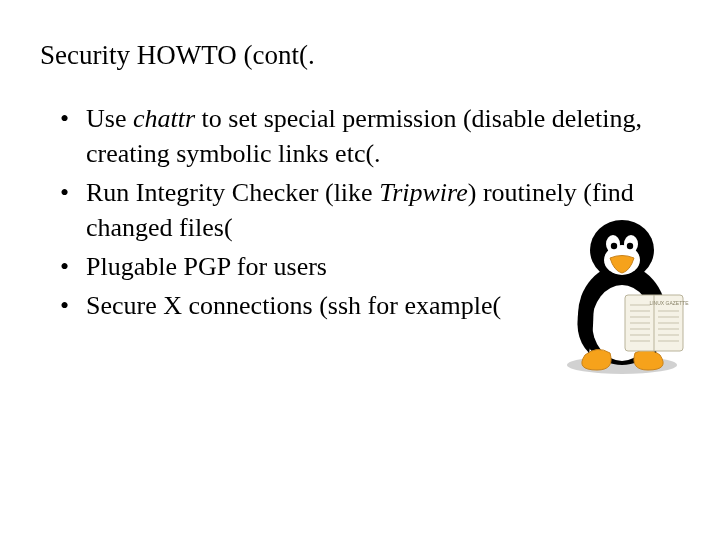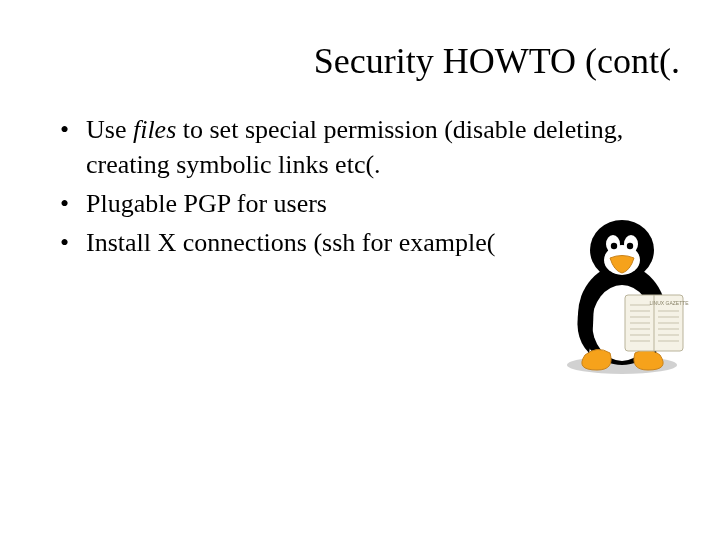--- a/index.html
+++ b/index.html
@@ -13,22 +13,22 @@
     overflow: hidden;
   }
   .slide {
     position: relative;
     width: 720px;
     height: 540px;
     box-sizing: border-box;
     padding: 30px 40px 40px 40px;
   }
   .title {
-    text-align: right;
-    font-size: 36px;
+    text-align: left;
+    font-size: 27px;
     margin: 10px 0 30px 0;
     font-weight: normal;
   }
   ul.bullets {
     list-style: none;
     padding: 0;
     margin: 0 0 0 20px;
     font-size: 26px;
     line-height: 1.35;
   }
@@ -56,27 +56,30 @@
 </style>
 </head>
 <body>
 
 <div class="slide">
 
   <h1 class="title">Security HOWTO (cont(.</h1>
 
   <ul class="bullets">
     <li>
-      <span>Use </span><span class="italic">files</span><span> to set special permission (disable deleting, creating symbolic links etc(.</span>
+      <span>Use </span><span class="italic">chattr</span><span> to set special permission (disable deleting, creating symbolic links etc(.</span>
+    </li>
+    <li>
+      <span>Run Integrity Checker (like </span><span class="italic">Tripwire</span><span>) routinely (find changed files(</span>
     </li>
     <li>
       <span>Plugable PGP for users</span>
     </li>
     <li>
-      <span>Install X connections (ssh for example(</span>
+      <span>Secure X connections (ssh for example(</span>
     </li>
   </ul>
 
   <div class="tux">
     <svg viewBox="0 0 135 170" width="135" height="170">
 
       <ellipse cx="67" cy="160" rx="55" ry="9" fill="rgba(0,0,0,0.18)"></ellipse>
 
       <ellipse cx="67" cy="110" rx="44" ry="50" fill="#000"></ellipse>
 

